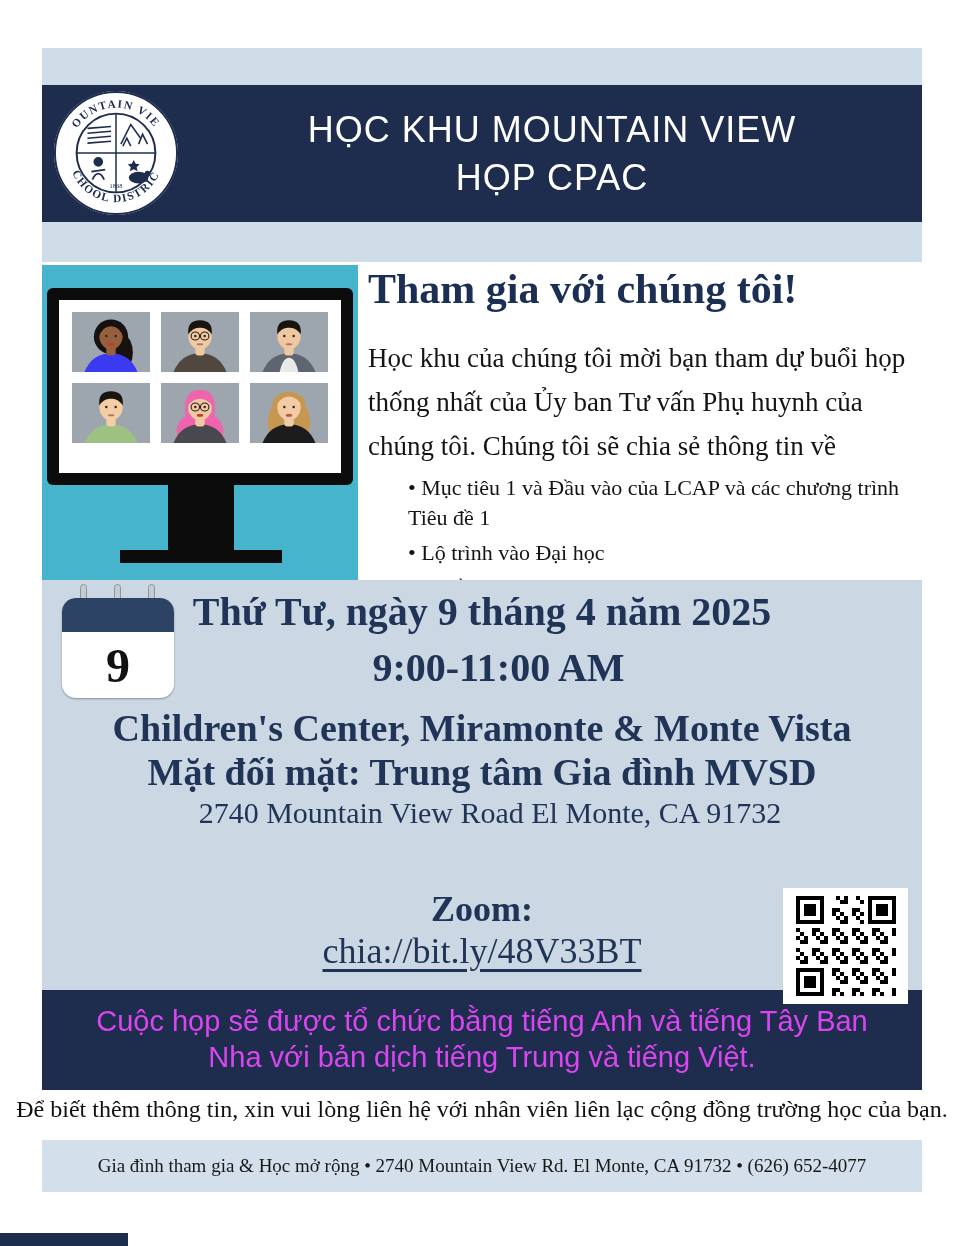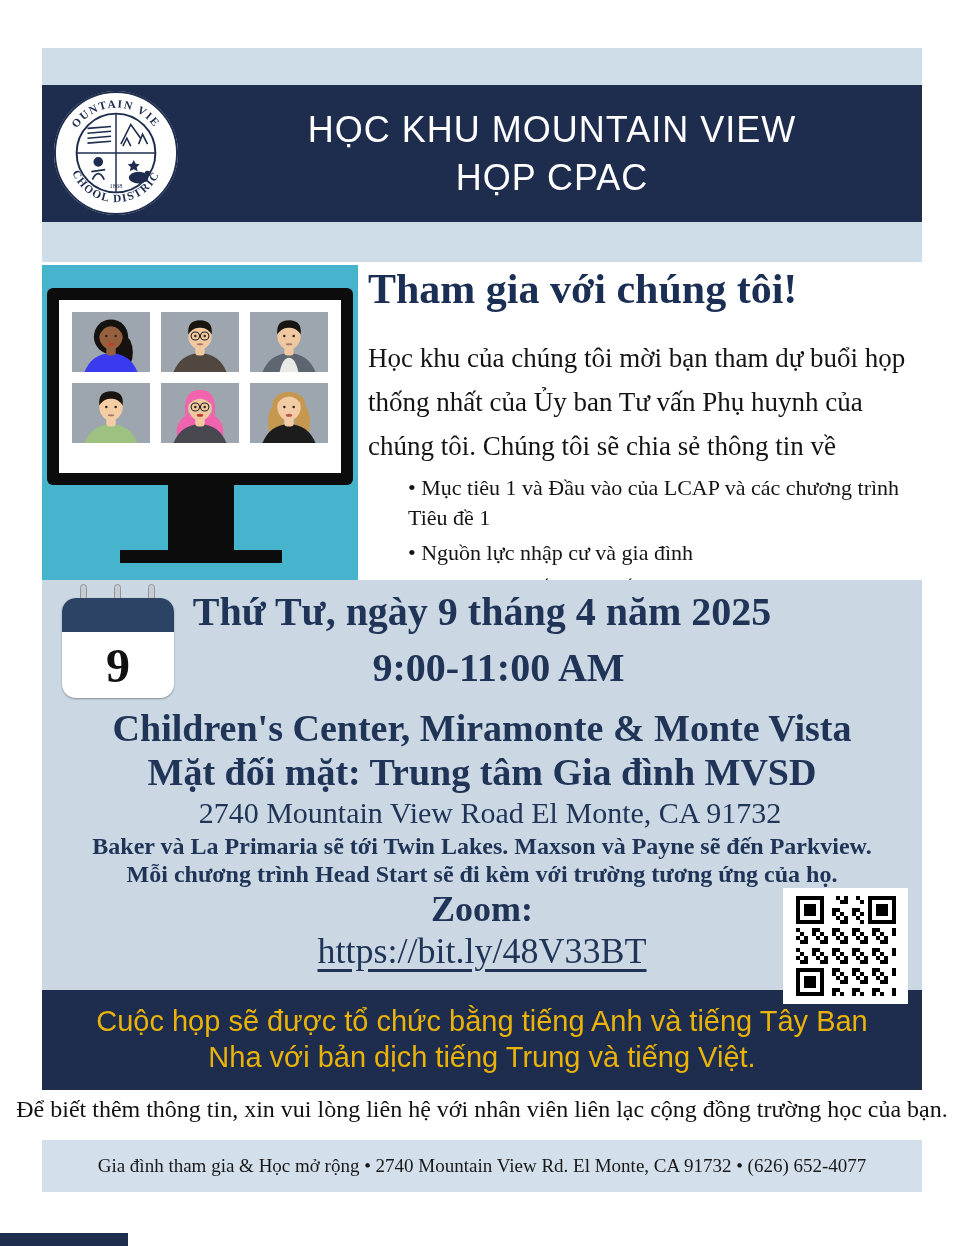--- a/index.html
+++ b/index.html
@@ -63,21 +63,21 @@
   .zoom-link{position:absolute;left:0;top:350px;width:100%;font-size:36px;color:#203457;
     text-decoration:underline;text-underline-offset:6px;}
 
   
   .qr{left:783px;top:888px;width:125px;height:116px;background:#fff;padding:8px;z-index:5;}
   .qr svg{width:100%;height:100%;display:block;}
 
   
   .lang-banner{left:42px;top:990px;width:880px;height:100px;background:var(--navy);
     display:flex;align-items:center;justify-content:center;}
-  .lang-banner p{color:#eab308;font-family:"Liberation Sans",sans-serif;font-size:29px;
+  .lang-banner p{color:#d946ef;font-family:"Liberation Sans",sans-serif;font-size:29px;
     text-align:center;max-width:810px;line-height:1.24;}
 
   
   .info-line{left:0;top:1096px;width:964px;text-align:center;font-size:24px;color:#111;}
 
   
   .footer-bar{left:42px;top:1140px;width:880px;height:52px;background:var(--footerblue);
     display:flex;align-items:center;justify-content:center;}
   .footer-bar p{font-size:19px;color:#181818;}
 
@@ -238,41 +238,41 @@
     </div>
     <div class="stand-neck"></div>
     <div class="stand-base"></div>
   </section>
 
   <section class="abs invite">
     <h1>Tham gia với chúng tôi!</h1>
     <p class="body">Học khu của chúng tôi mời bạn tham dự buổi họp thống nhất của Ủy ban Tư vấn Phụ huynh của chúng tôi. Chúng tôi sẽ chia sẻ thông tin về</p>
     <ul class="topics" id="topics">
         <li>• Mục tiêu 1 và Đầu vào của LCAP và các chương trình Tiêu đề 1</li>
+        <li>• Lộ trình vào Đại học</li>
         <li>• Nguồn lực nhập cư và gia đình</li>
         <li>• Được nhìn thấy Được lắng nghe chương trình giảng dạy</li>
       </ul>
   </section>
 
   <section class="abs event">
     <div class="calendar">
       <span class="cal-ring" style="left:18px"></span>
       <span class="cal-ring" style="left:52px"></span>
       <span class="cal-ring" style="left:86px"></span>
       <div class="cal-top"></div>
       <div class="cal-day">9</div>
     </div>
     <div class="date-line">Thứ Tư, ngày 9 tháng 4 năm 2025</div>
     <div class="time-line">9:00-11:00 AM</div>
     <div class="loc1">Children's Center, Miramonte &amp; Monte Vista</div>
     <div class="loc2">Mặt đối mặt: Trung tâm Gia đình MVSD</div>
     <div class="addr">2740 Mountain View Road El Monte, CA 91732</div>
-    <div class="note">Baker và La Primaria sẽ tới Twin Lakes. Maxson và Payne sẽ đến Parkview. Mỗi chương trình Head Start sẽ đi kèm với trường tương ứng của họ.</div>
     <div class="zoom-label">Zoom:</div>
-    <a class="zoom-link" href="#">https://bit.ly/48V33BT</a>
+    <a class="zoom-link" href="#">chia://bit.ly/48V33BT</a>
   </section>
 
   <div class="abs qr">
     <svg id="qr-svg" viewBox="0 0 25 25" shape-rendering="crispEdges">
         <rect x="10" y="0" width="1" height="1" fill="#000"></rect>
         <rect x="12" y="0" width="1" height="1" fill="#000"></rect>
         <rect x="15" y="0" width="1" height="1" fill="#000"></rect>
         <rect x="11" y="1" width="1" height="1" fill="#000"></rect>
         <rect x="12" y="1" width="1" height="1" fill="#000"></rect>
         <rect x="16" y="1" width="1" height="1" fill="#000"></rect>

